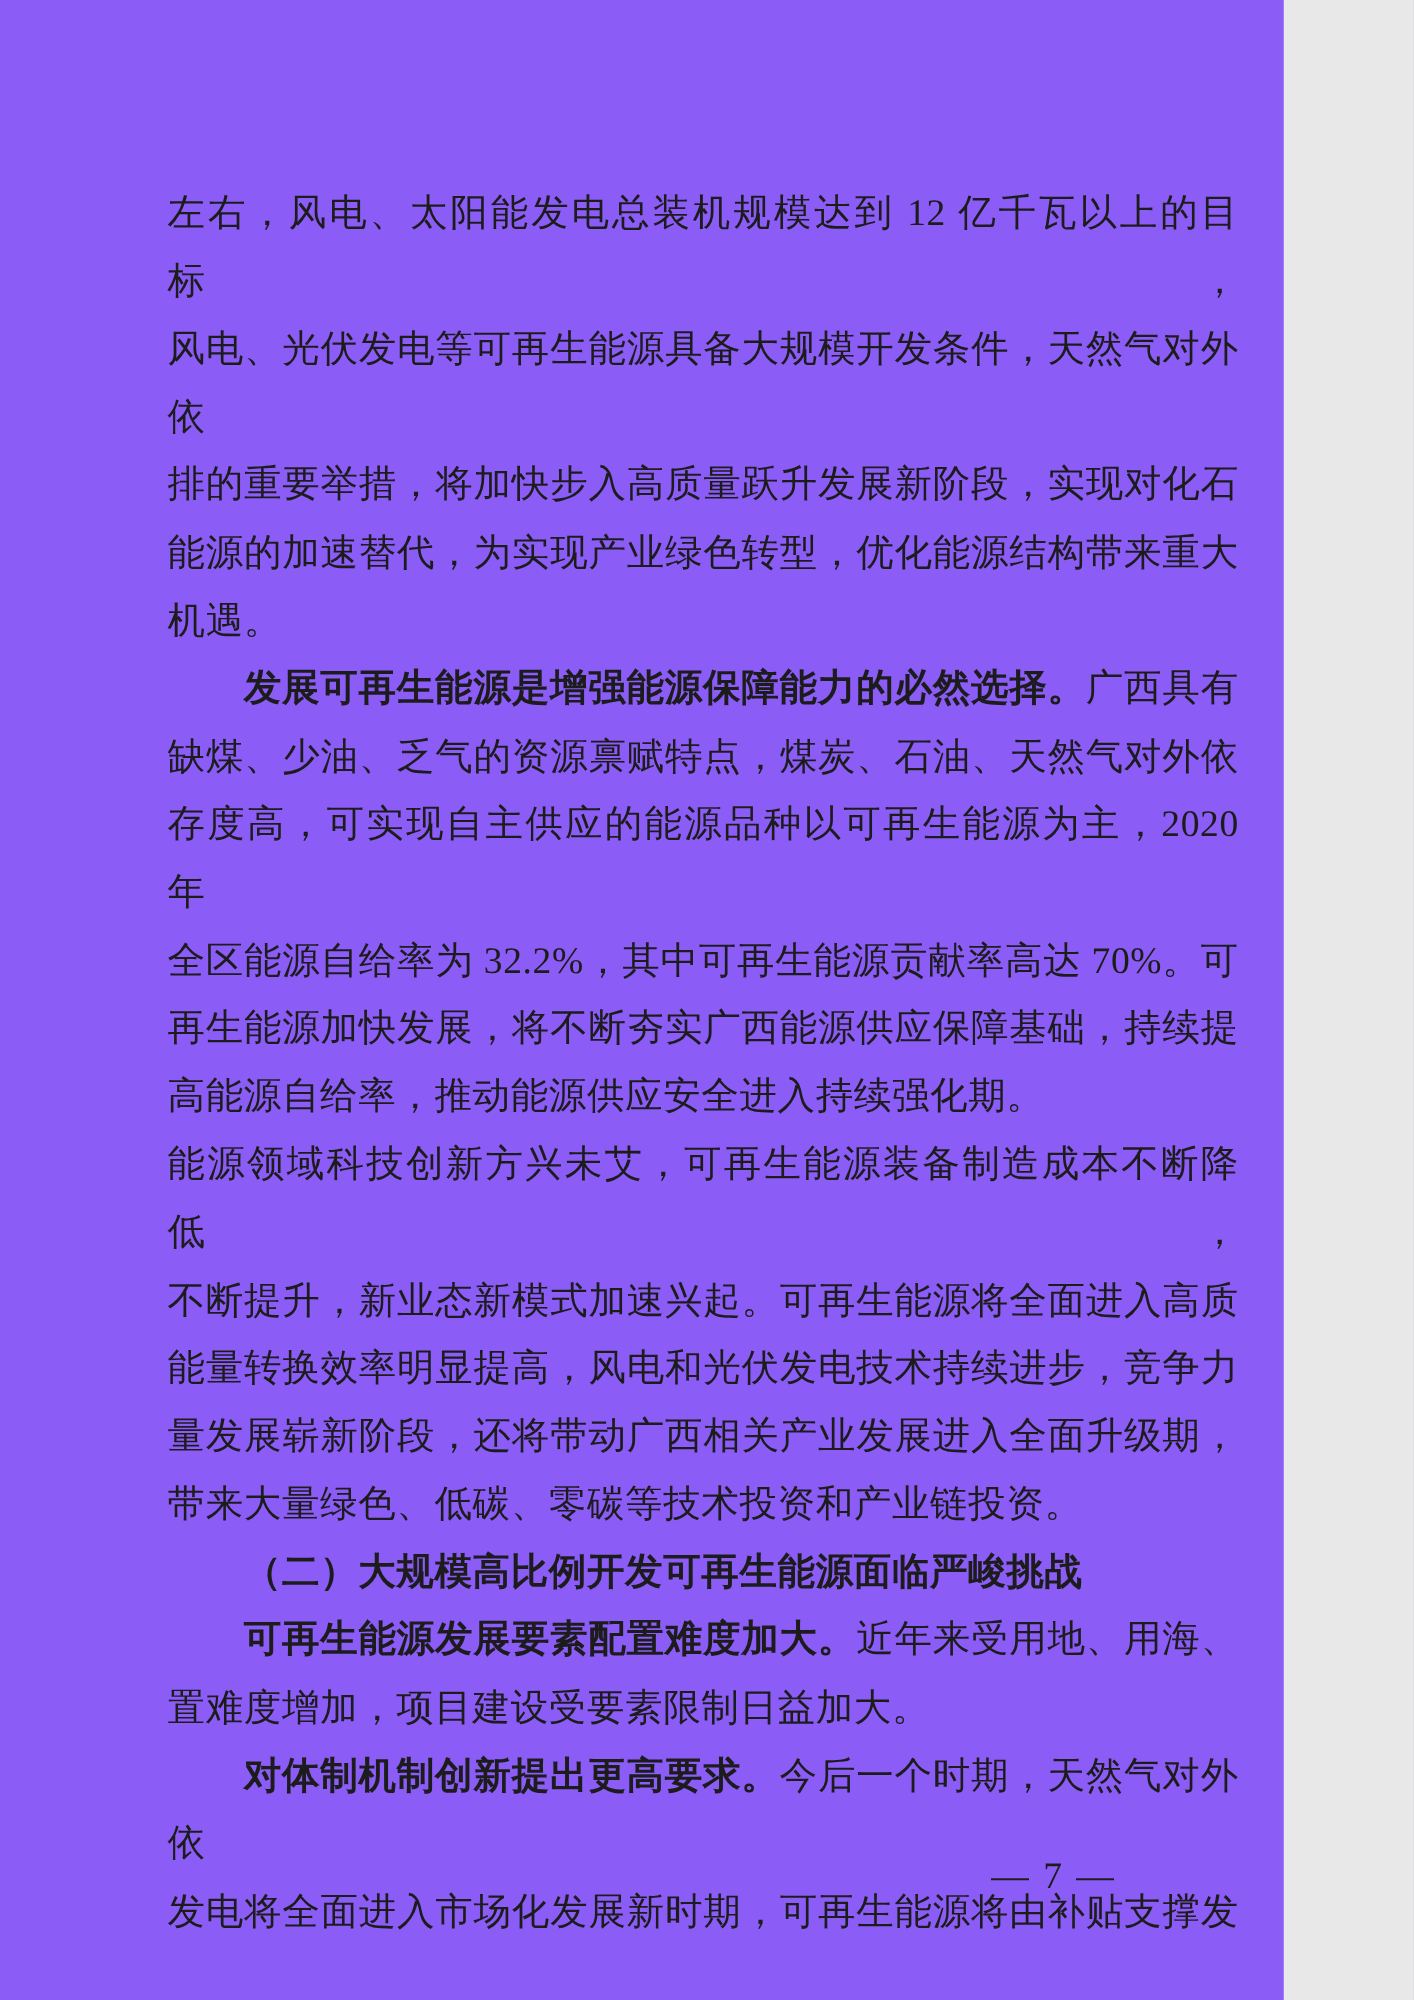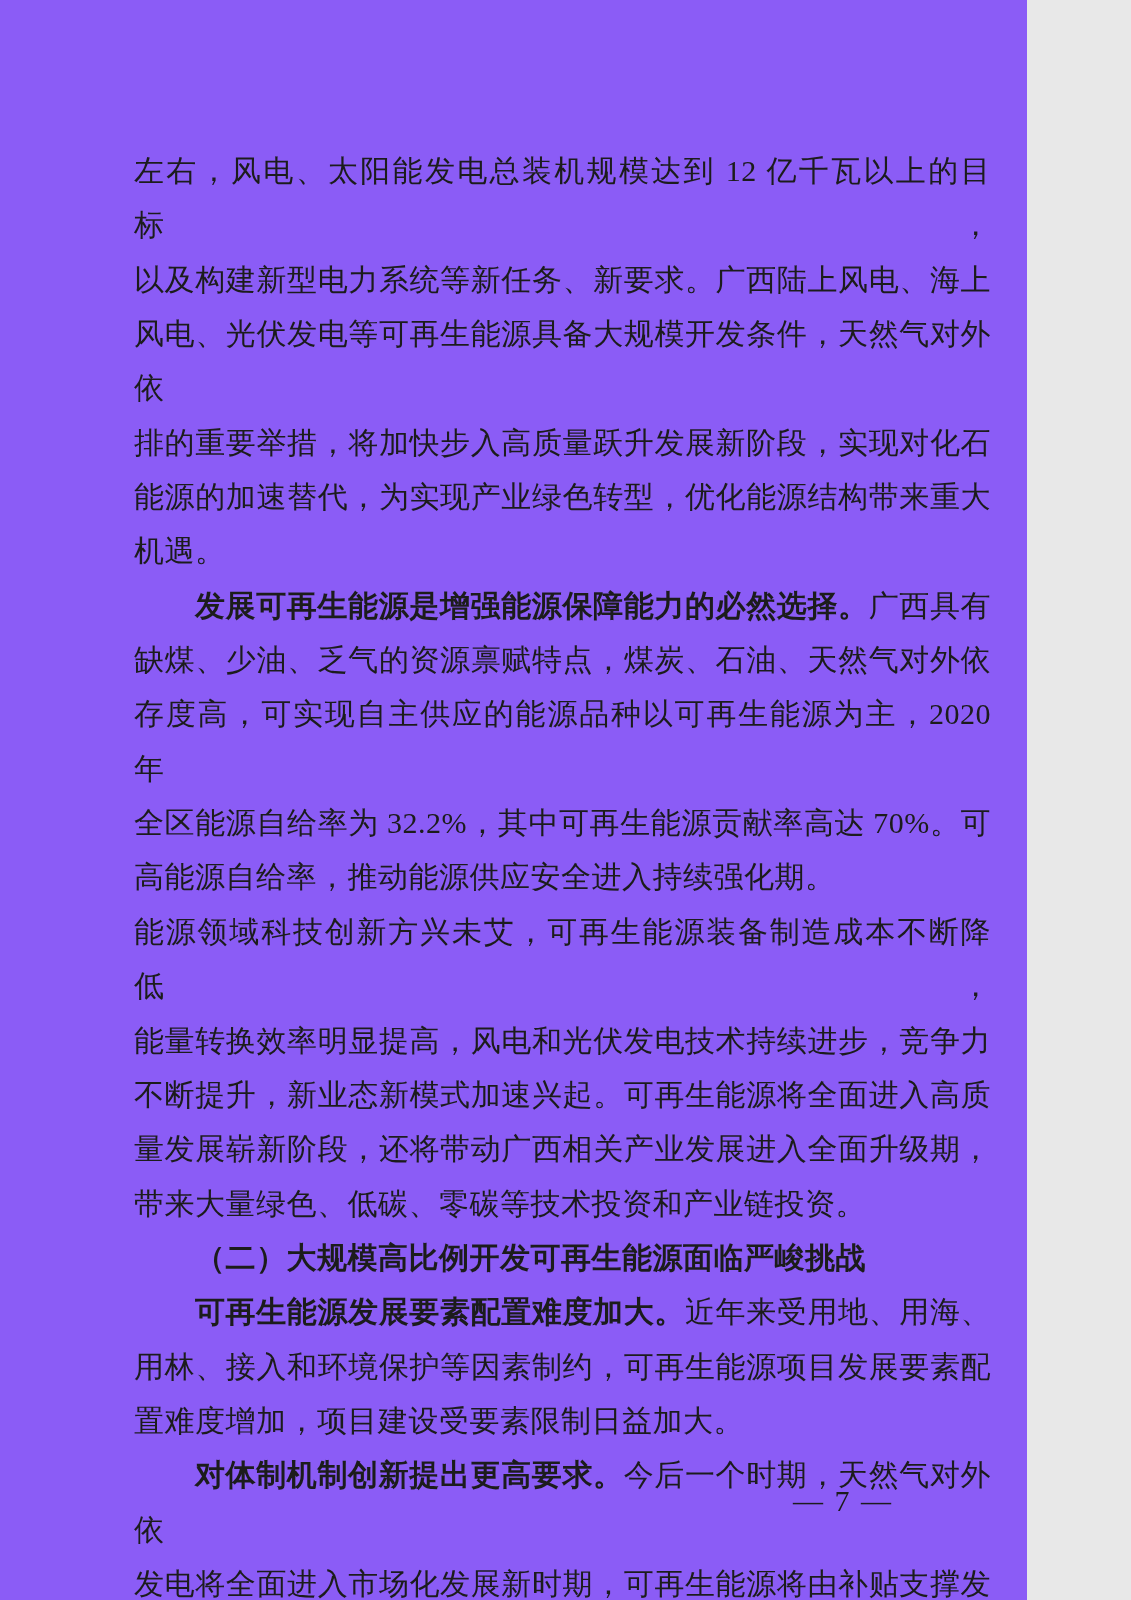--- a/index.html
+++ b/index.html
@@ -48,36 +48,35 @@
     color: #1c1c1c;
     font-family: "Liberation Serif", "DejaVu Serif", serif;
   }
 </style>
 </head>
 <body>
 
 <div class="page">
   <div class="body-text">
       <div class="line fill"><span class="seg">左右，风电、太阳能发电总装机规模达到 12 亿千瓦以上的目标，</span></div>
-      <div class="line fill"><span class="seg">以及构建新型电力系统等新任务、新要求。广西陆上风电、海上</span></div>
       <div class="line fill"><span class="seg">风电、光伏发电等可再生能源具备大规模开发条件，天然气对外依</span></div>
       <div class="line fill"><span class="seg">排的重要举措，将加快步入高质量跃升发展新阶段，实现对化石</span></div>
       <div class="line fill"><span class="seg">能源的加速替代，为实现产业绿色转型，优化能源结构带来重大</span></div>
       <div class="line"><span class="seg">机遇。</span></div>
       <div class="line indent fill"><span class="seg bold">发展可再生能源是增强能源保障能力的必然选择。</span><span class="seg">广西具有</span></div>
       <div class="line fill"><span class="seg">缺煤、少油、乏气的资源禀赋特点，煤炭、石油、天然气对外依</span></div>
       <div class="line fill"><span class="seg">存度高，可实现自主供应的能源品种以可再生能源为主，2020 年</span></div>
       <div class="line fill"><span class="seg">全区能源自给率为 32.2%，其中可再生能源贡献率高达 70%。可</span></div>
+      <div class="line fill"><span class="seg">再生能源加快发展，将不断夯实广西能源供应保障基础，持续提</span></div>
       <div class="line"><span class="seg">高能源自给率，推动能源供应安全进入持续强化期。</span></div>
       <div class="line fill"><span class="seg">能源领域科技创新方兴未艾，可再生能源装备制造成本不断降低，</span></div>
+      <div class="line fill"><span class="seg">不断提升，新业态新模式加速兴起。可再生能源将全面进入高质</span></div>
       <div class="line fill"><span class="seg">能量转换效率明显提高，风电和光伏发电技术持续进步，竞争力</span></div>
-      <div class="line fill"><span class="seg">不断提升，新业态新模式加速兴起。可再生能源将全面进入高质</span></div>
       <div class="line fill"><span class="seg">量发展崭新阶段，还将带动广西相关产业发展进入全面升级期，</span></div>
       <div class="line"><span class="seg">带来大量绿色、低碳、零碳等技术投资和产业链投资。</span></div>
       <div class="line indent"><span class="seg bold">（二）大规模高比例开发可再生能源面临严峻挑战</span></div>
       <div class="line indent fill"><span class="seg bold">可再生能源发展要素配置难度加大。</span><span class="seg">近年来受用地、用海、</span></div>
-      <div class="line fill"><span class="seg">用林、接入和环境保护等因素制约，可再生能源项目发展要素配</span></div>
       <div class="line"><span class="seg">置难度增加，项目建设受要素限制日益加大。</span></div>
       <div class="line indent fill"><span class="seg bold">对体制机制创新提出更高要求。</span><span class="seg">今后一个时期，天然气对外依</span></div>
       <div class="line fill"><span class="seg">发电将全面进入市场化发展新时期，可再生能源将由补贴支撑发</span></div>
     </div>
   <div class="page-number">— 7 —</div>
 </div>
 
 </body></html>

